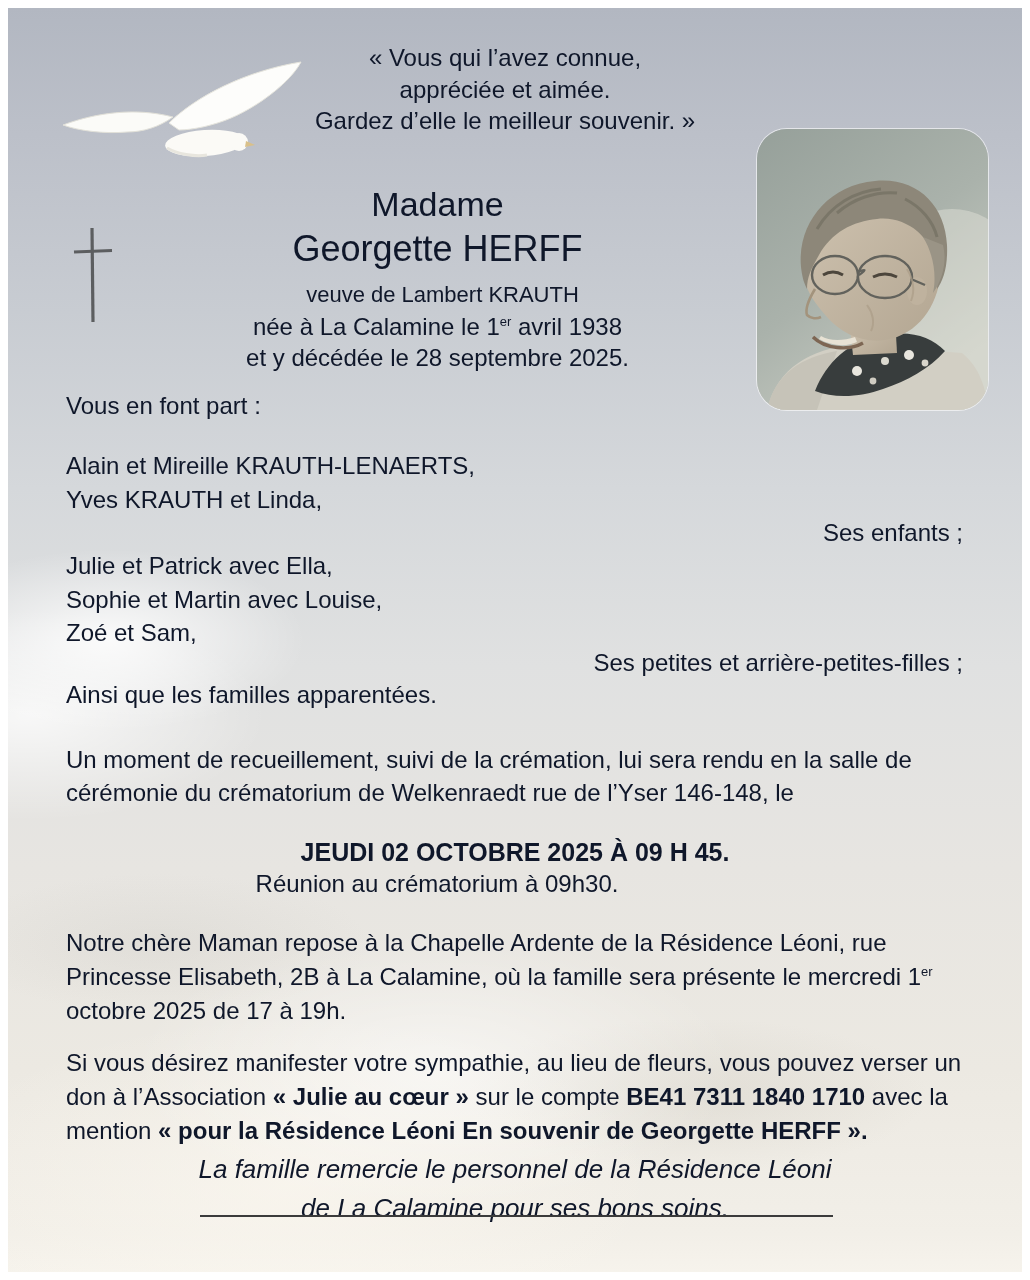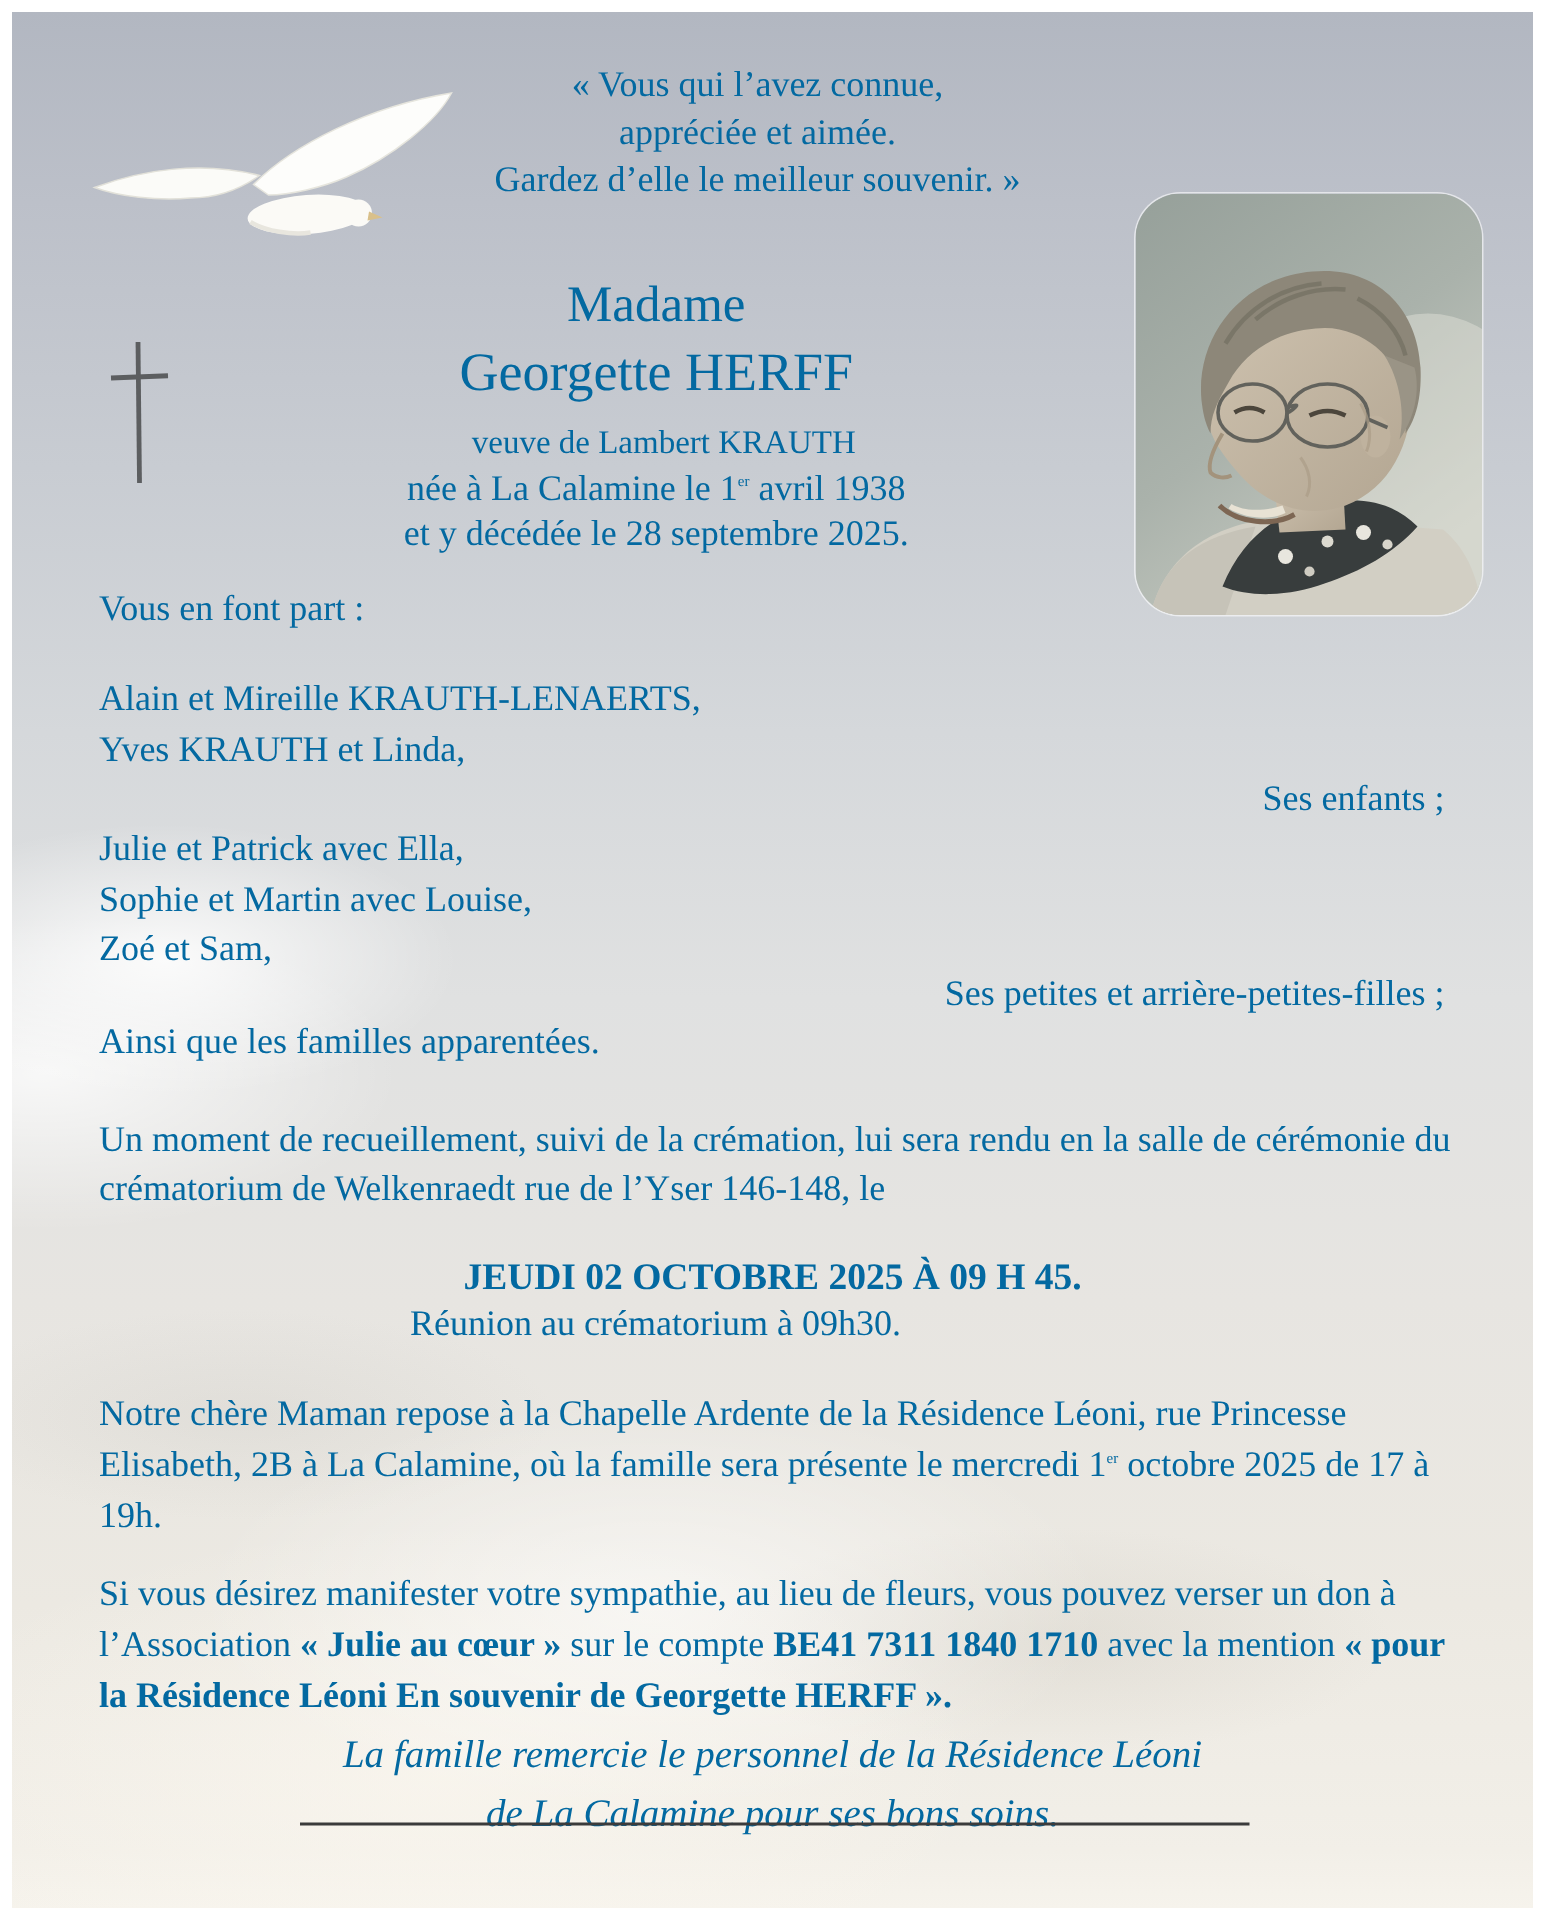--- a/index.html
+++ b/index.html
@@ -2,40 +2,40 @@
 <html><head>
 <meta charset="utf-8">
 <style>
   * { margin:0; padding:0; box-sizing:border-box; }
   html,body { background:#ffffff; }
   .page {
     position:relative;
     width:1030px; height:1280px;
     background:#ffffff;
     overflow:hidden;
-    font-family:Liberation Serif, serif;
-    color:#0369a1;
+    font-family:Liberation Sans, sans-serif;
+    color:#0f172a;
   }
   
   .sky {
     position:absolute; left:8px; top:8px; right:8px; bottom:8px;
     background:
       radial-gradient(ellipse 280px 130px at 10% 50%, rgba(255,255,255,0.85), rgba(255,255,255,0) 70%),
       radial-gradient(ellipse 340px 150px at 2% 56%, rgba(255,255,255,0.75), rgba(255,255,255,0) 70%),
       radial-gradient(ellipse 420px 190px at 42% 84%, rgba(255,255,255,0.55), rgba(255,255,255,0) 72%),
       radial-gradient(ellipse 520px 240px at 28% 93%, rgba(252,248,240,0.65), rgba(255,255,255,0) 70%),
       radial-gradient(ellipse 330px 110px at 68% 86%, rgba(186,180,168,0.22), rgba(255,255,255,0) 70%),
       radial-gradient(ellipse 300px 100px at 15% 74%, rgba(190,188,182,0.20), rgba(255,255,255,0) 70%),
       linear-gradient(180deg,#b2b7c1 0%, #bcc0c9 10%, #c8ccd2 24%, #d5d8db 38%,
         #e0e1e1 52%, #e7e5e1 68%, #ece9e2 84%, #f2efe8 97%, #f6f3ec 100%);
   }
   .abs { position:absolute; }
   .txt { font-size:24px; line-height:1.36; }
   .center { text-align:center; }
-  sup.er { font-size:10px; vertical-align:super; line-height:0; }
+  sup.er { font-size:13px; vertical-align:super; line-height:0; }
 
   .quote { left:-10px; top:42px; width:1030px; font-size:24px; line-height:1.32; }
   .name-block { left:0; top:184px; width:875px; }
   .name-block .madame { font-size:34px; line-height:1.2; }
   .name-block .fullname { font-size:36px; line-height:1.2; margin-top:2px;text-align:center; }
   .name-block .veuve { font-size:22px; margin-top:12px;margin-left:10px; }
   .name-block .born { font-size:24px; margin-top:5px; }
   .name-block .died { font-size:24px; margin-top:3px; }
 
   .photo-frame {

